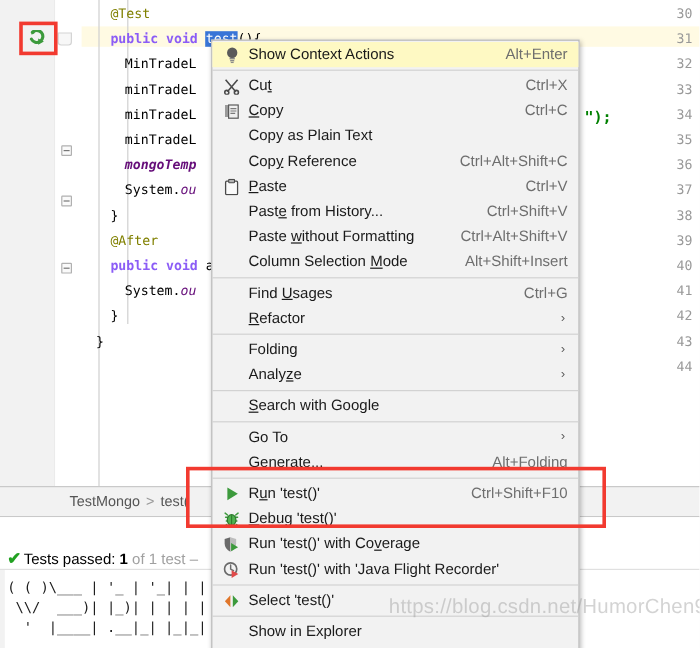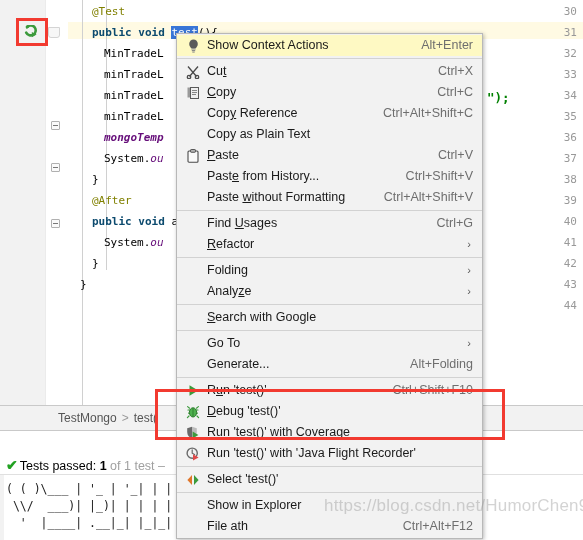--- a/index.html
+++ b/index.html
@@ -46,21 +46,21 @@
     font-family: "DejaVu Sans Mono", monospace;
     font-size: 11px;
     line-height: 14px;
     white-space: pre;
     color: #000000;
   }
   .hl-row {
     position: absolute; left: 46px; top: 22px; width: 537px; height: 17px;
     background: #fffae3;
   }
-  .kw { color: #0c4a6e; font-weight: bold; }
+  .kw { color: #8b5cf6; font-weight: bold; }
   .ann { color: #808000; }
   .fld { color: #660e7a; font-weight: bold; }
   .ital { color: #660e7a; font-style: italic; }
   .str { color: #008000; font-weight: bold; }
   .sel { background: #3875d7; color: #ffffff; }
   .indent-guide {
     position: absolute;
     width: 1px;
     background: #d0d0d0;
   }
@@ -345,46 +345,51 @@
             <rect x="0.5" y="1.5" width="5" height="10" fill="#9a9a9a"></rect>
             <rect x="3.5" y="1.5" width="8" height="11" fill="#efefef" stroke="#5a5a5a" stroke-width="1"></rect>
             <path d="M5 4.5h5M5 6.5h5M5 8.5h4" stroke="#7a7a7a" stroke-width="0.9"></path>
           </svg>
         </span>
         <span class="mi-label"><u>C</u>opy</span>
         <span class="mi-shortcut">Ctrl+C</span>
       </div>
       <div class="menu-item">
         <span class="mi-icon"></span>
+        <span class="mi-label">Copy as Plain Text</span>
+      </div>
+      <div class="menu-item">
+        <span class="mi-icon"></span>
         <span class="mi-label">Cop<u>y</u> Reference</span>
         <span class="mi-shortcut">Ctrl+Alt+Shift+C</span>
-      </div>
-      <div class="menu-item">
-        <span class="mi-icon"></span>
-        <span class="mi-label">Copy as Plain Text</span>
       </div>
       <div class="menu-item">
         <span class="mi-icon">
           <svg width="12" height="14" viewBox="0 0 12 14">
             <rect x="1" y="2" width="10" height="11.2" rx="1" fill="#fafafa" stroke="#4a4a4a" stroke-width="1.1"></rect>
             <rect x="3.6" y="0.5" width="4.8" height="2.8" rx="0.6" fill="#b5b5b5" stroke="#4a4a4a" stroke-width="0.9"></rect>
           </svg>
         </span>
         <span class="mi-label"><u>P</u>aste</span>
         <span class="mi-shortcut">Ctrl+V</span>
       </div>
       <div class="menu-item">
         <span class="mi-icon"></span>
         <span class="mi-label">Past<u>e</u> from History...</span>
         <span class="mi-shortcut">Ctrl+Shift+V</span>
       </div>
       <div class="menu-item">
         <span class="mi-icon"></span>
         <span class="mi-label">Paste <u>w</u>ithout Formatting</span>
         <span class="mi-shortcut">Ctrl+Alt+Shift+V</span>
+      </div>
+      <div class="menu-item">
+        <span class="mi-icon"></span>
+        <span class="mi-label">Column Selection <u>M</u>ode</span>
+        <span class="mi-shortcut">Alt+Shift+Insert</span>
       </div>
       <div class="menu-sep"></div>
       <div class="menu-item">
         <span class="mi-icon"></span>
         <span class="mi-label">Find <u>U</u>sages</span>
         <span class="mi-shortcut">Ctrl+G</span>
       </div>
       <div class="menu-item">
         <span class="mi-icon"></span>
         <span class="mi-label"><u>R</u>efactor</span>

